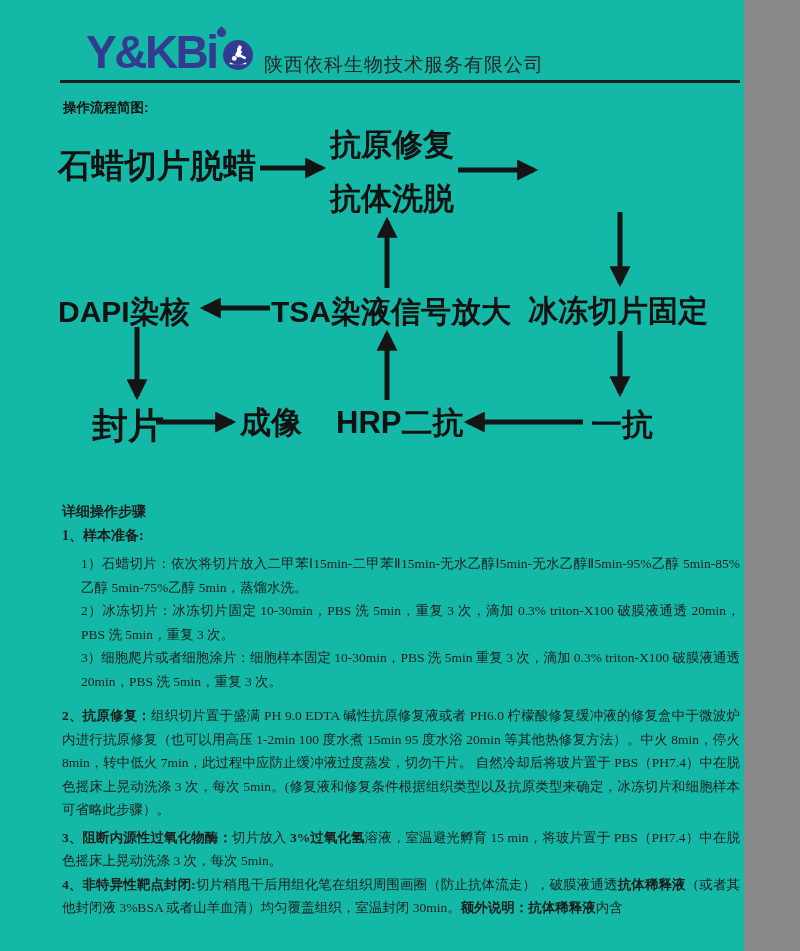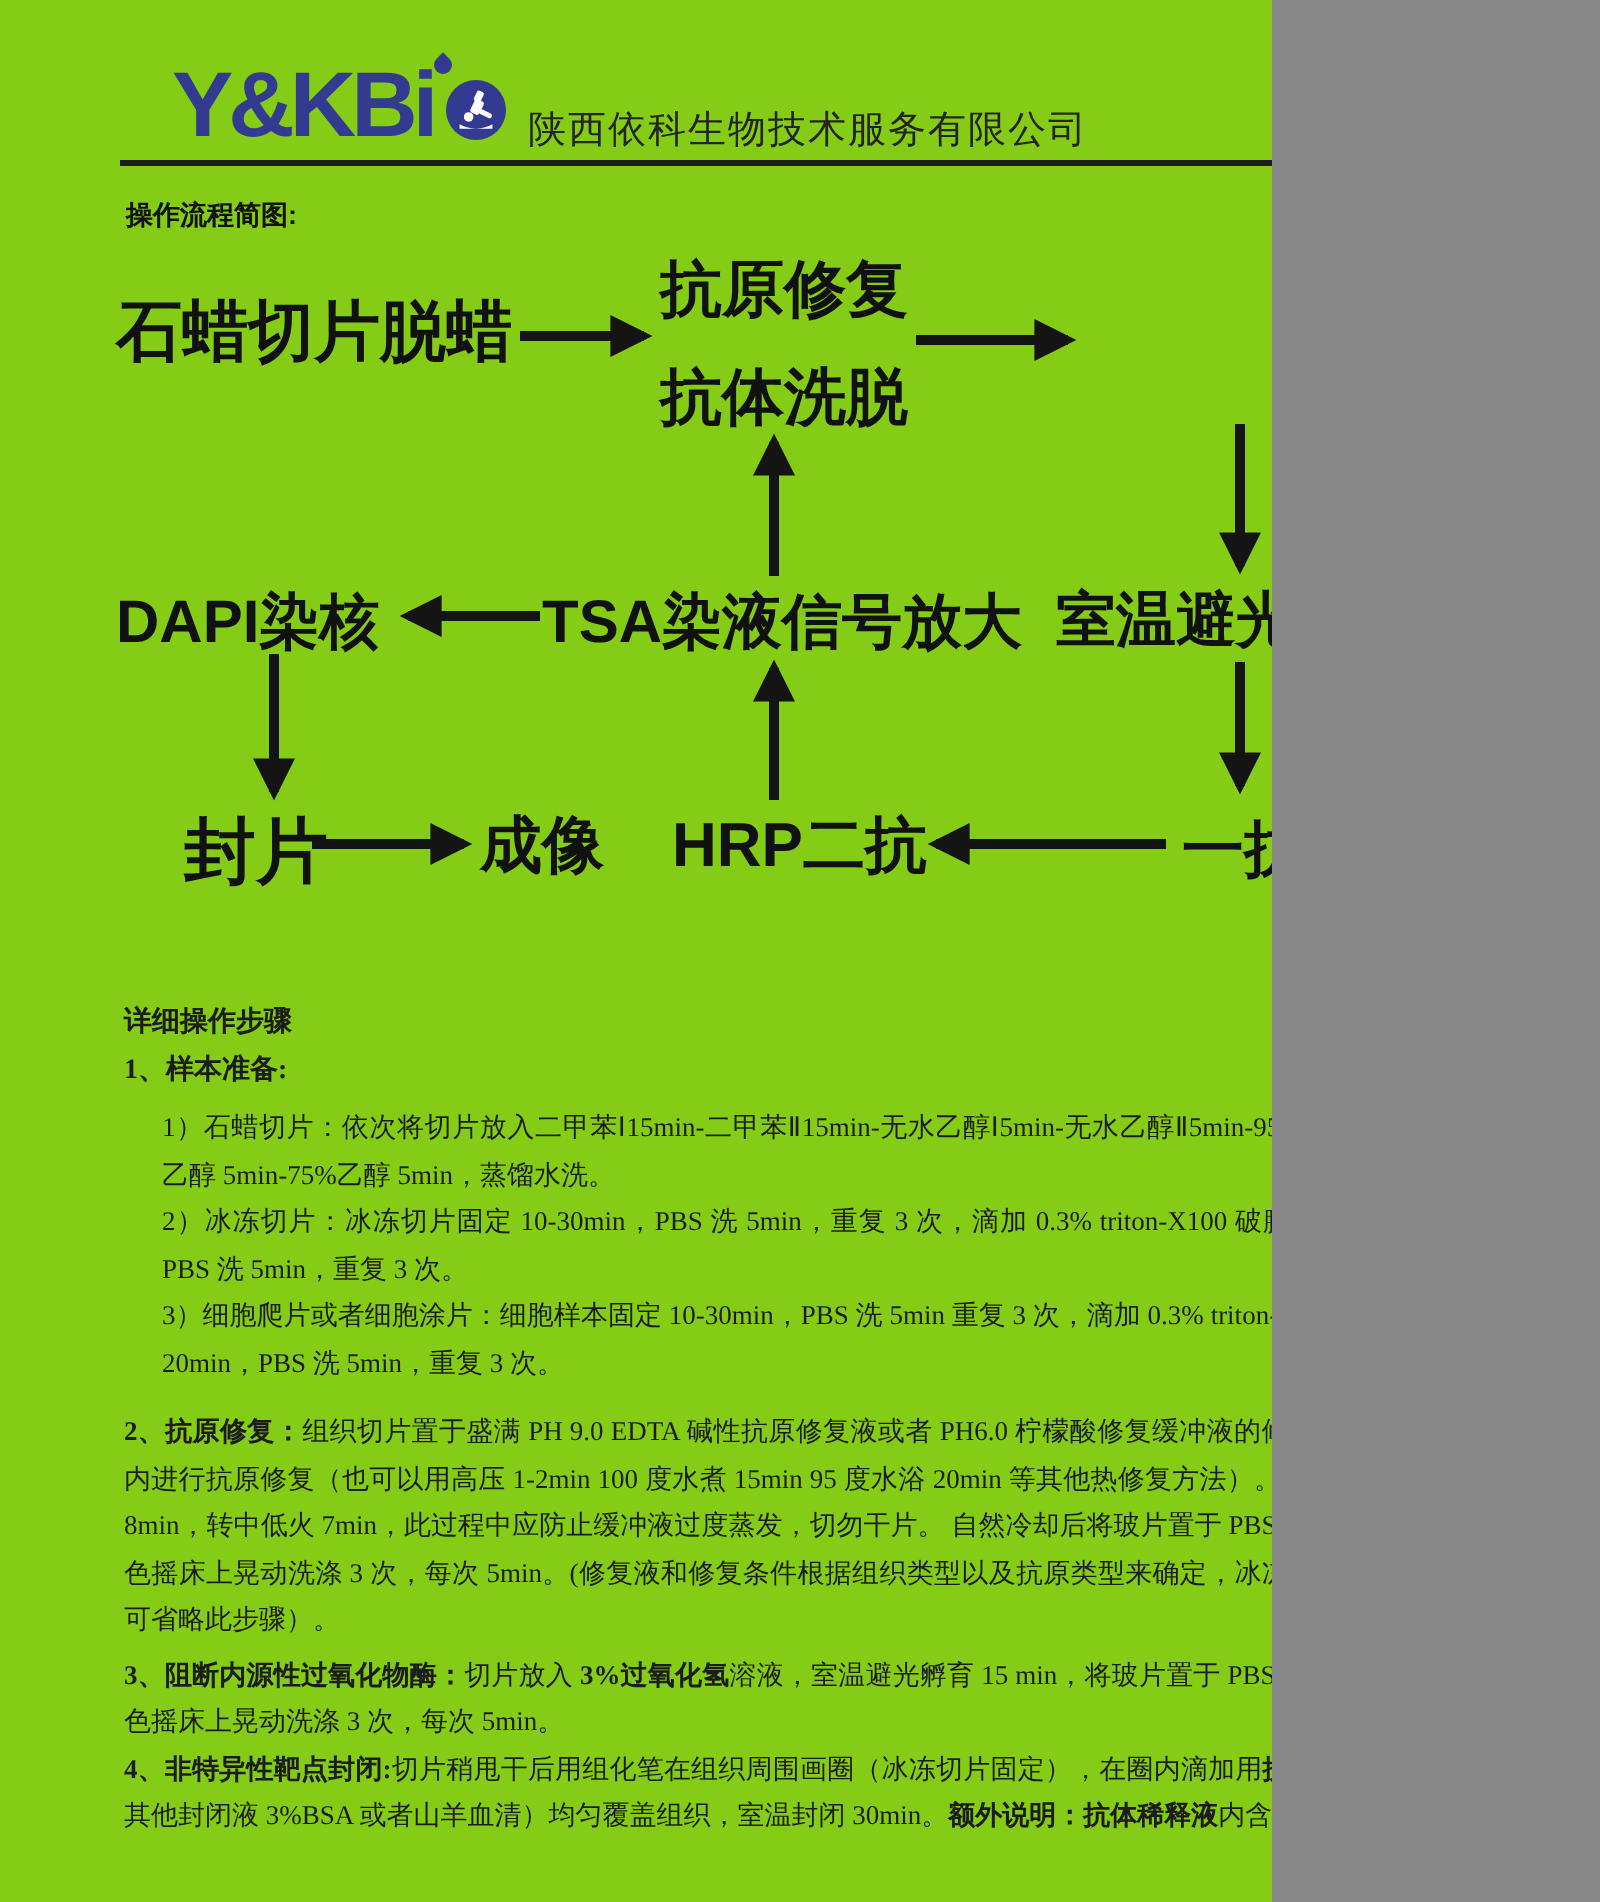--- a/index.html
+++ b/index.html
@@ -1,16 +1,16 @@
 <!DOCTYPE html>
 <html><head>
 <meta charset="utf-8">
 <style>
   html,body{margin:0;padding:0;background:#888;}
-  .page{position:relative;width:636px;height:951px;background:#84cc16;overflow:hidden;
+  .page{position:relative;width:744px;height:951px;background:#14b8a6;overflow:hidden;
         color:#1c1c1c;font-family:"Liberation Serif",serif;}
 
   
   .logo{position:absolute;left:86px;top:31px;height:46px;white-space:nowrap;}
   .logo-text{display:inline-block;font-family:"Liberation Sans",sans-serif;font-weight:700;
              font-size:46px;line-height:42px;letter-spacing:-2.5px;color:#333b90;}
   .o-circle{position:absolute;left:137px;top:9px;width:30px;height:30px;border-radius:50%;
             background:#333b90;}
   .o-circle svg{position:absolute;left:2px;top:2px;}
   .droplet{position:absolute;left:131px;top:-3px;width:9px;height:9px;background:#333b90;
@@ -81,33 +81,33 @@
       <line x1="137" y1="212" x2="137" y2="281" marker-end="url(#ah)"></line>
       <line x1="156" y1="307" x2="232" y2="307" marker-end="url(#ah)"></line>
       <line x1="583" y1="307" x2="468" y2="307" marker-end="url(#ah)"></line>
     </svg>
 
     <div class="fc-node" style="left:58px;top:33px;font-size:33px">石蜡切片脱蜡</div>
     <div class="fc-node" style="left:330px;top:13px;font-size:31px">抗原修复</div>
     <div class="fc-node" style="left:330px;top:67px;font-size:31px">抗体洗脱</div>
     <div class="fc-node" style="left:58px;top:180px;font-size:30px">DAPI染核</div>
     <div class="fc-node" style="left:271px;top:180px;font-size:30px">TSA染液信号放大</div>
-    <div class="fc-node" style="left:528px;top:179px;font-size:30px">室温避光孵育</div>
+    <div class="fc-node" style="left:528px;top:179px;font-size:30px">冰冻切片固定</div>
     <div class="fc-node" style="left:92px;top:291px;font-size:36px">封片</div>
     <div class="fc-node" style="left:240px;top:291px;font-size:31px">成像</div>
     <div class="fc-node" style="left:336px;top:291px;font-size:31px">HRP二抗</div>
     <div class="fc-node" style="left:591px;top:293px;font-size:31px">一抗</div>
   </div>
 
   <div class="steps">
     <div class="sec-title">详细操作步骤</div>
     <div class="step-head">1、样本准备:</div>
     <div class="subitems">
       <p>1）石蜡切片：依次将切片放入二甲苯Ⅰ15min-二甲苯Ⅱ15min-无水乙醇Ⅰ5min-无水乙醇Ⅱ5min-95%乙醇 5min-85%乙醇 5min-75%乙醇 5min，蒸馏水洗。</p>
       <p>2）冰冻切片：冰冻切片固定 10-30min，PBS 洗 5min，重复 3 次，滴加 0.3% triton-X100 破膜液通透 20min，PBS 洗 5min，重复 3 次。</p>
       <p>3）细胞爬片或者细胞涂片：细胞样本固定 10-30min，PBS 洗 5min 重复 3 次，滴加 0.3% triton-X100 破膜液通透 20min，PBS 洗 5min，重复 3 次。</p>
     </div>
     <p class="step-para"><span class="b">2、抗原修复：</span><span>组织切片置于盛满 PH 9.0 EDTA 碱性抗原修复液或者 PH6.0 柠檬酸修复缓冲液的修复盒中于微波炉内进行抗原修复（也可以用高压 1-2min 100 度水煮 15min 95 度水浴 20min 等其他热修复方法）。中火 8min，停火 8min，转中低火 7min，此过程中应防止缓冲液过度蒸发，切勿干片。 自然冷却后将玻片置于 PBS（PH7.4）中在脱色摇床上晃动洗涤 3 次，每次 5min。(修复液和修复条件根据组织类型以及抗原类型来确定，冰冻切片和细胞样本可省略此步骤）。</span></p>
     <p class="step-para tight"><span class="b">3、阻断内源性过氧化物酶：</span><span>切片放入 </span><span class="b">3%过氧化氢</span><span>溶液，室温避光孵育 15 min，将玻片置于 PBS（PH7.4）中在脱色摇床上晃动洗涤 3 次，每次 5min。</span></p>
-    <p class="step-para tightest"><span class="b">4、非特异性靶点封闭:</span><span>切片稍甩干后用组化笔在组织周围画圈（冰冻切片固定），在圈内滴加用</span><span class="b">抗体稀释液</span><span>（或者其他封闭液 3%BSA 或者山羊血清）均匀覆盖组织，室温封闭 30min。</span><span class="b">额外说明：</span><span class="b">抗体稀释液</span><span>内含</span></p>
+    <p class="step-para tightest"><span class="b">4、非特异性靶点封闭:</span><span>切片稍甩干后用组化笔在组织周围画圈（防止抗体流走），破膜液通透</span><span class="b">抗体稀释液</span><span>（或者其他封闭液 3%BSA 或者山羊血清）均匀覆盖组织，室温封闭 30min。</span><span class="b">额外说明：</span><span class="b">抗体稀释液</span><span>内含</span></p>
   </div>
 
 </div>
 
 </body></html>

